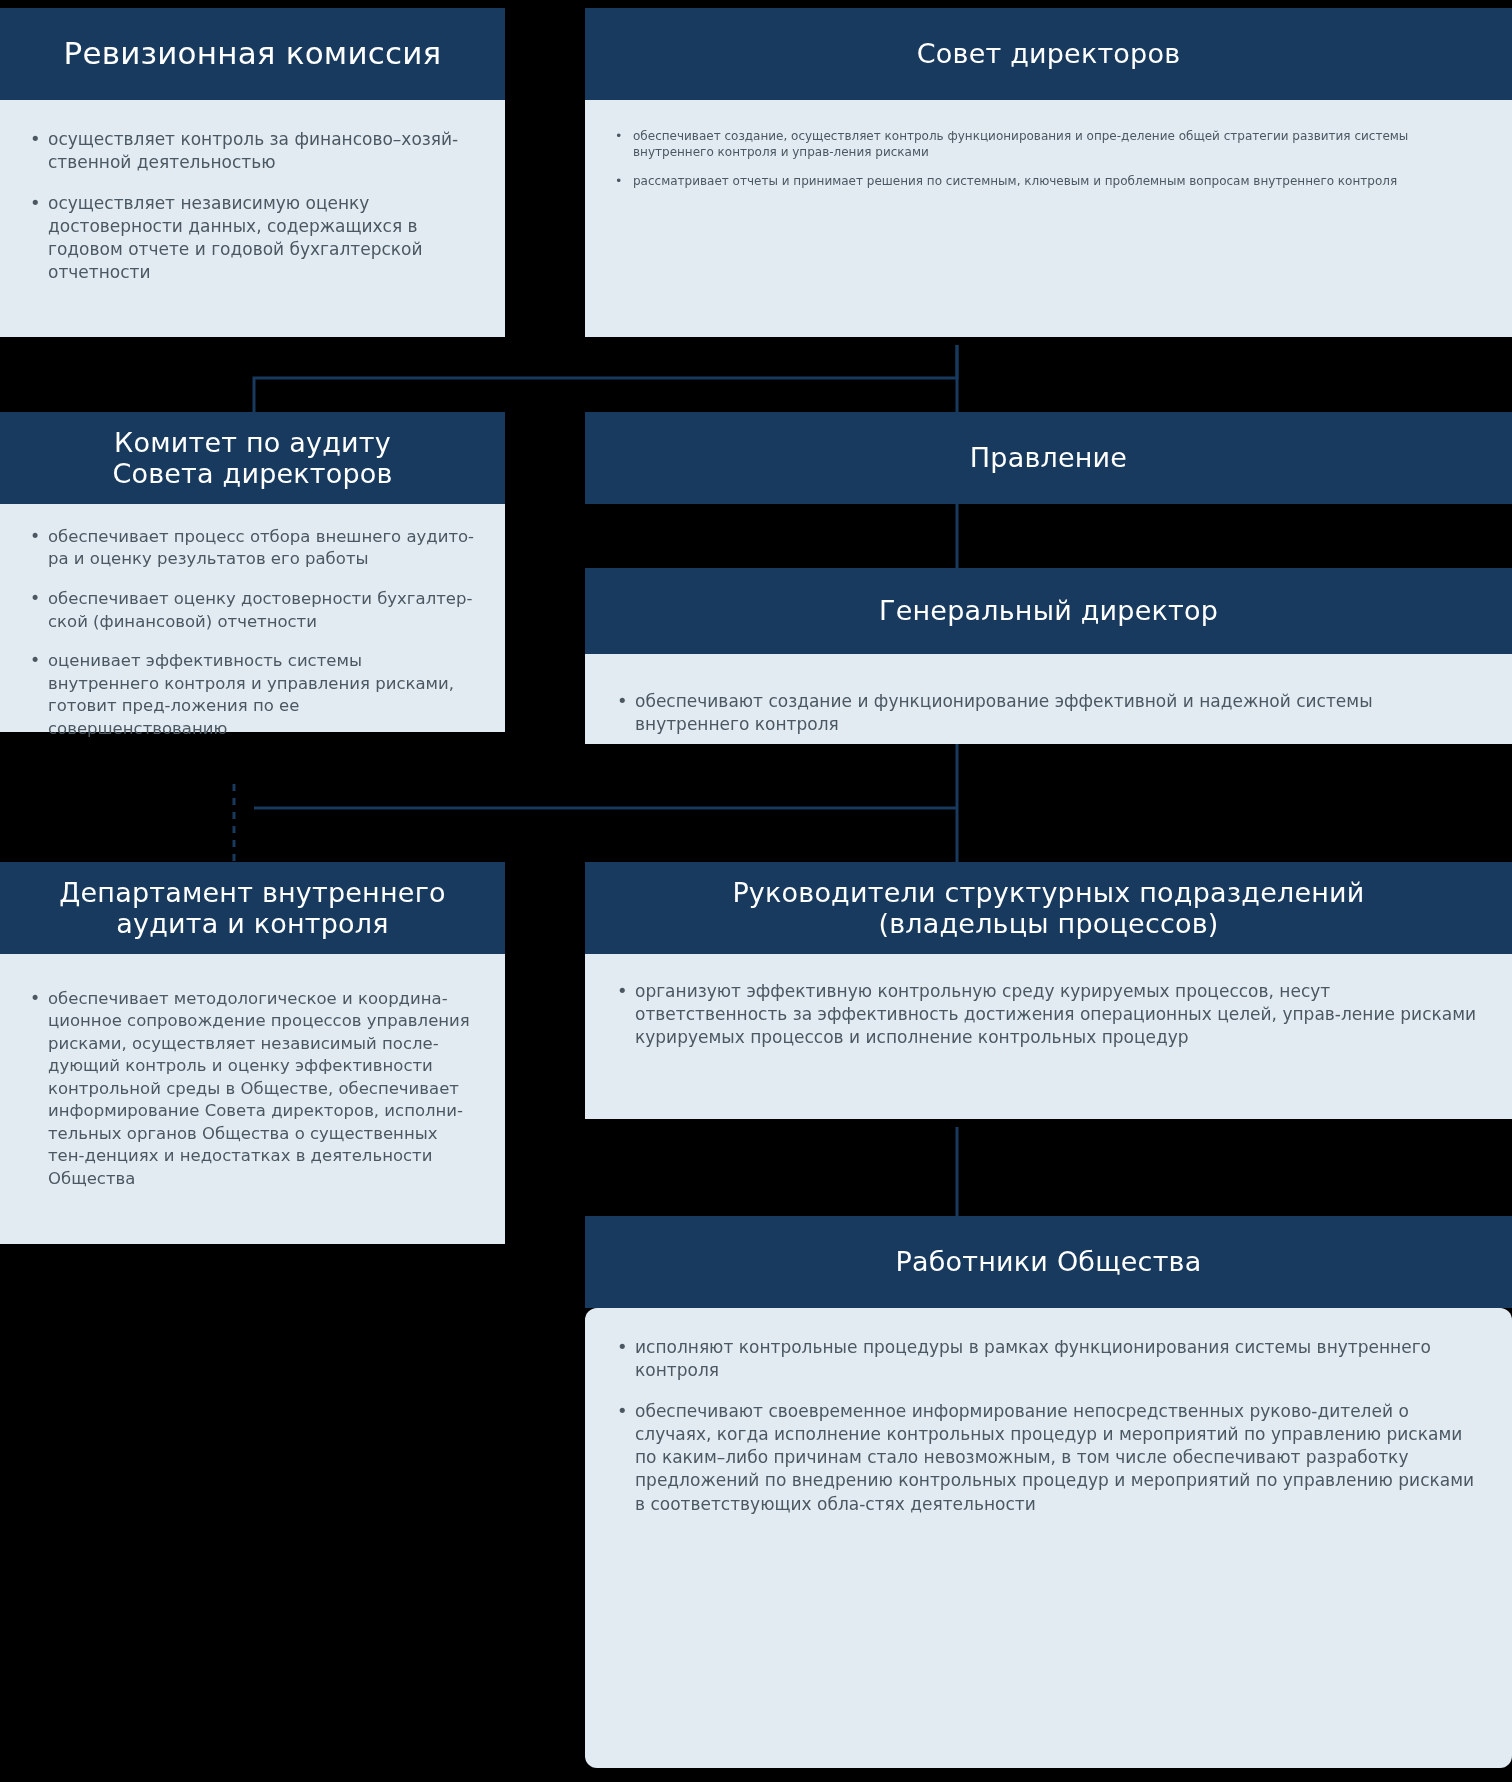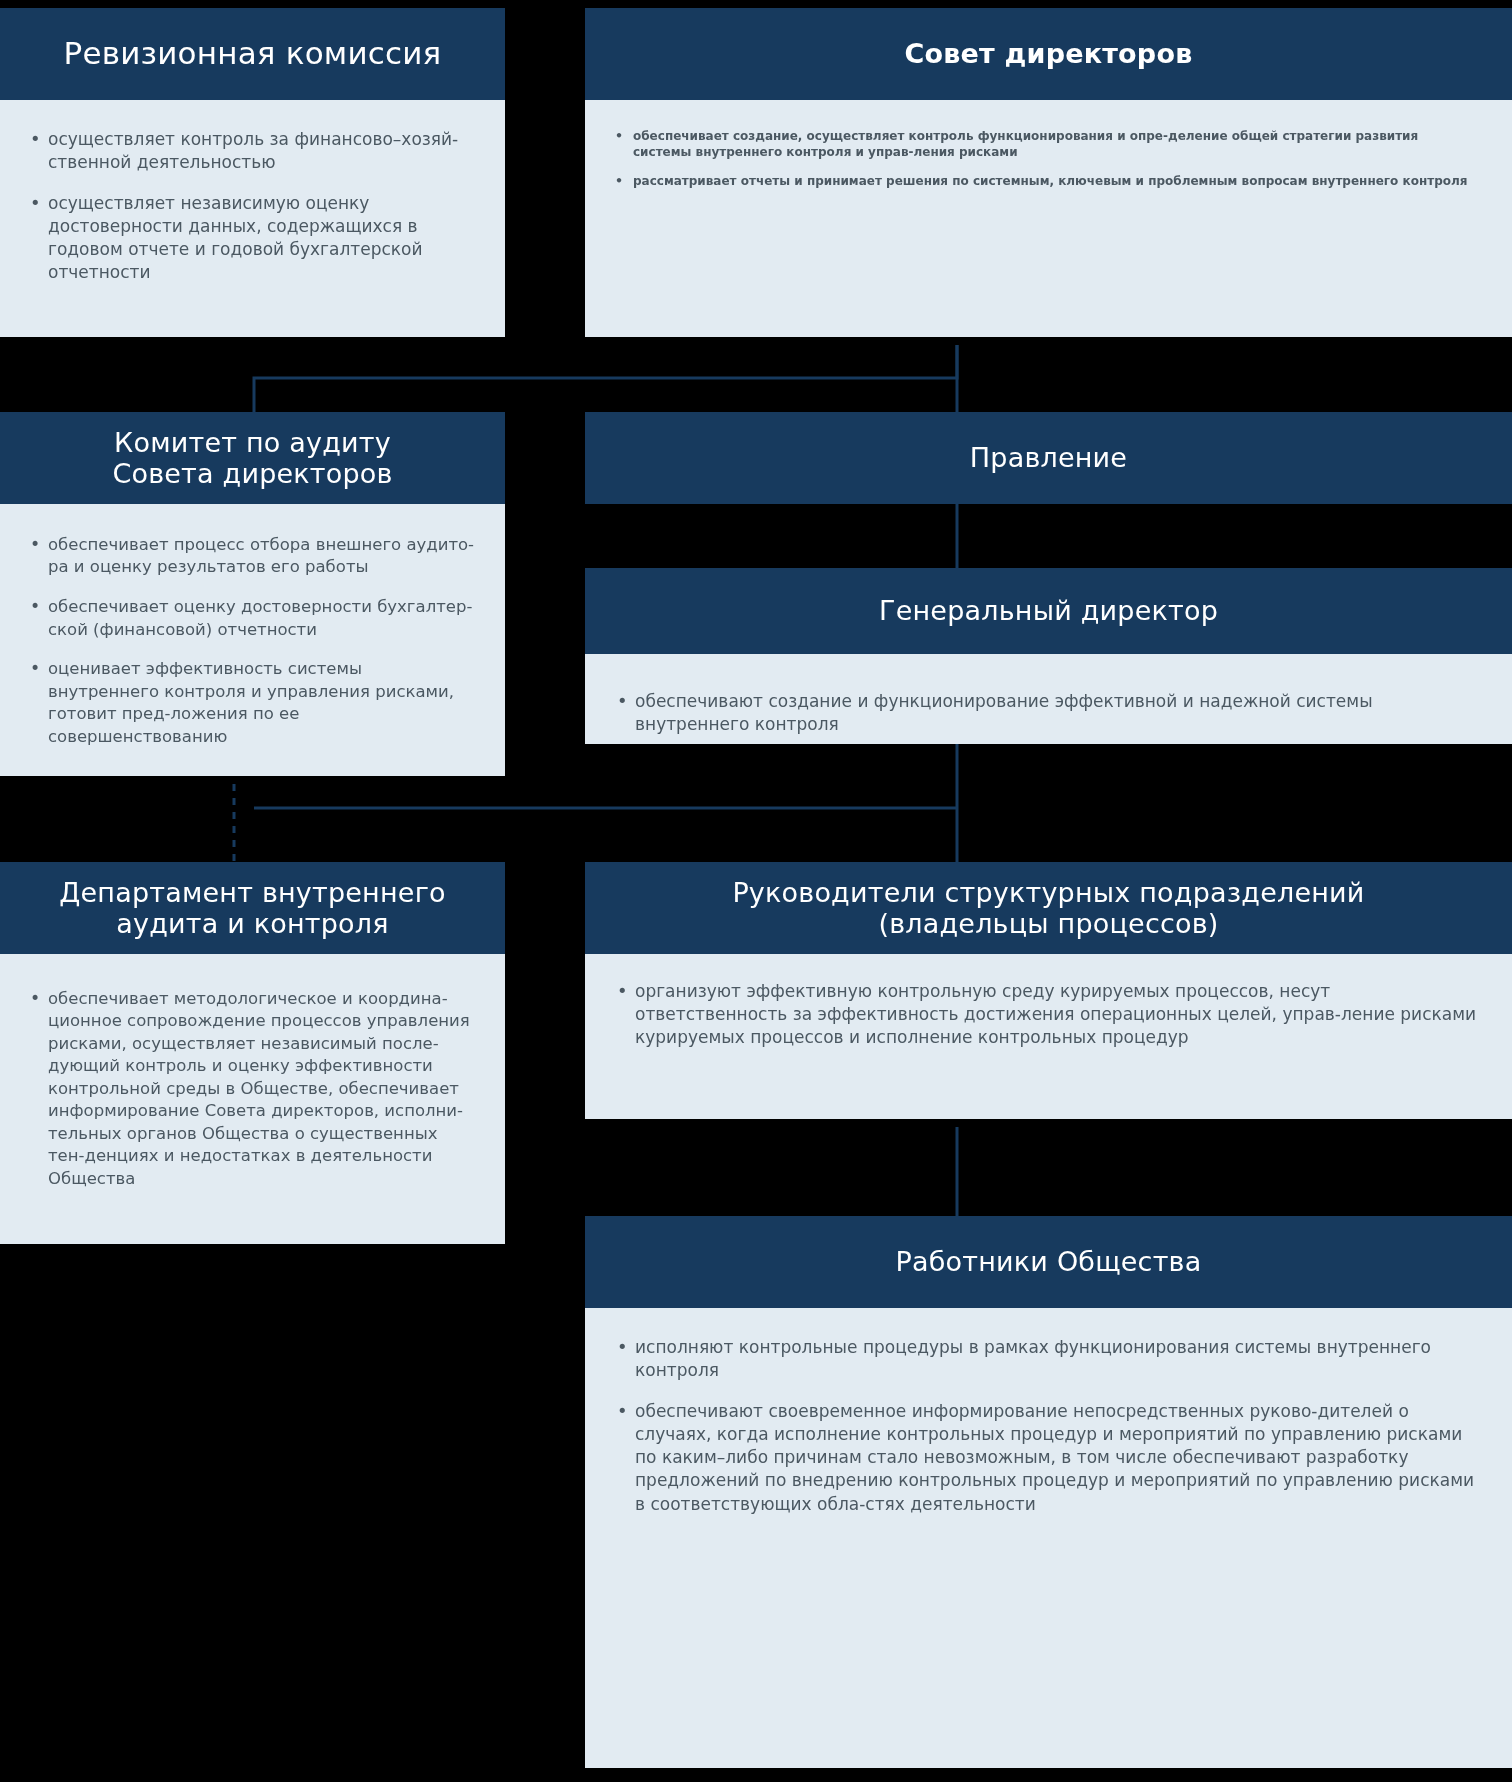--- a/index.html
+++ b/index.html
@@ -71,46 +71,46 @@
     top: -0.06em;
     color: #4b5862;
     font-size: 1.05em;
   }
 
   
   #card-revizionnaya { left: 0px;   top: 8px;    width: 505px; }
   #card-revizionnaya .card-head { height: 92px; font-size: 31px; }
   #card-revizionnaya .card-body { height: 237px; font-size: 17px; padding-top: 28px; }
 
-  #card-sovet { left: 585px;  top: 8px;    width: 927px; font-weight: bold; }
+  #card-sovet { left: 585px;  top: 8px;    width: 927px; }
   #card-sovet .card-head { height: 92px; font-size: 27px; }
   #card-sovet .card-body { height: 237px; font-size: 12px; padding-top: 28px; padding-left: 28px; padding-right: 34px;}
 
   #card-komitet { left: 0px;   top: 412px;  width: 505px; }
   #card-komitet .card-head { height: 92px; font-size: 27px; }
-  #card-komitet .card-body { height: 272px; font-size: 16.5px; padding-top: 30px; }
+  #card-komitet .card-body { height: 228px; font-size: 16.5px; padding-top: 22px; }
 
   #card-pravlenie { left: 585px; top: 412px;  width: 927px; }
   #card-pravlenie .card-head { height: 92px; font-size: 27px; }
 
   #card-gendir { left: 585px;  top: 568px;  width: 927px; }
   #card-gendir .card-head { height: 86px; font-size: 27px; }
   #card-gendir .card-body { height: 90px; font-size: 17px; padding-top: 36px; padding-left: 30px;}
 
   #card-departament { left: 0px; top: 862px;  width: 505px; }
   #card-departament .card-head { height: 92px; font-size: 27px; }
   #card-departament .card-body { height: 290px; font-size: 16.5px; padding-top: 34px; }
 
   #card-rukovoditeli { left: 585px; top: 862px; width: 927px; }
   #card-rukovoditeli .card-head { height: 92px; font-size: 27px; }
   #card-rukovoditeli .card-body { height: 165px; font-size: 17px; padding-top: 26px; padding-left: 30px; padding-right: 34px;}
 
   #card-rabotniki { left: 585px; top: 1216px; width: 927px; }
   #card-rabotniki .card-head { height: 92px; font-size: 27px; text-align: right; }
-  #card-rabotniki .card-body { height: 460px; font-size: 17px; padding-top: 28px; padding-left: 30px; padding-right: 34px;}
+  #card-rabotniki .card-body { height: 460px; font-size: 17px; padding-top: 28px; padding-left: 30px; padding-right: 34px; border-radius: 12px;}
 </style>
 </head>
 <body>
 
 <svg class="connectors" width="1512" height="1782" viewBox="0 0 1512 1782">
 
   <path d="M957 345 L957 378 L254 378 L254 412" fill="none" stroke="#173a5e" stroke-width="3"></path>
   <path d="M957 345 L957 412" fill="none" stroke="#173a5e" stroke-width="3"></path>
 
   <path d="M957 504 L957 568" fill="none" stroke="#173a5e" stroke-width="3"></path>

